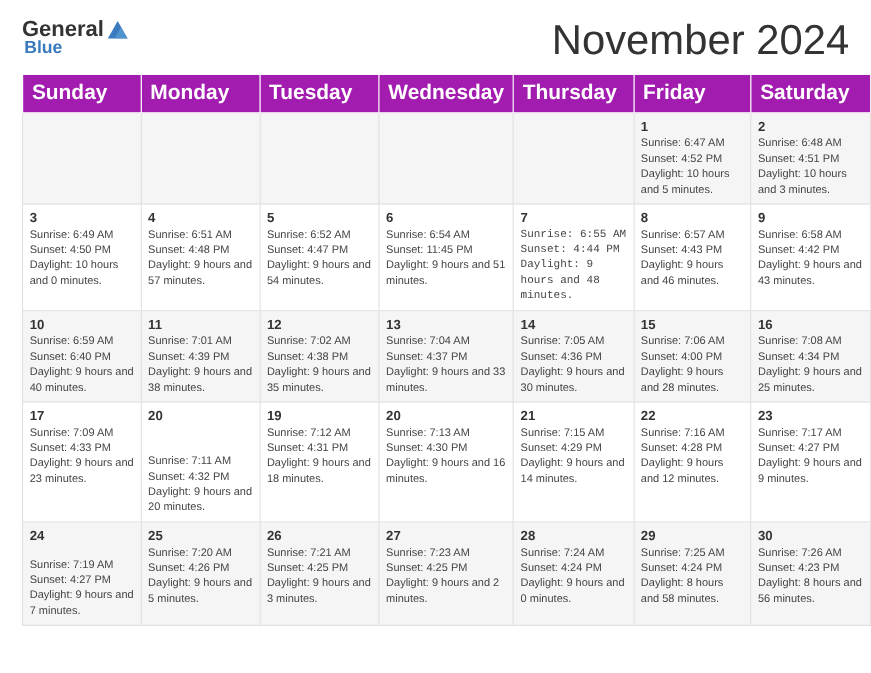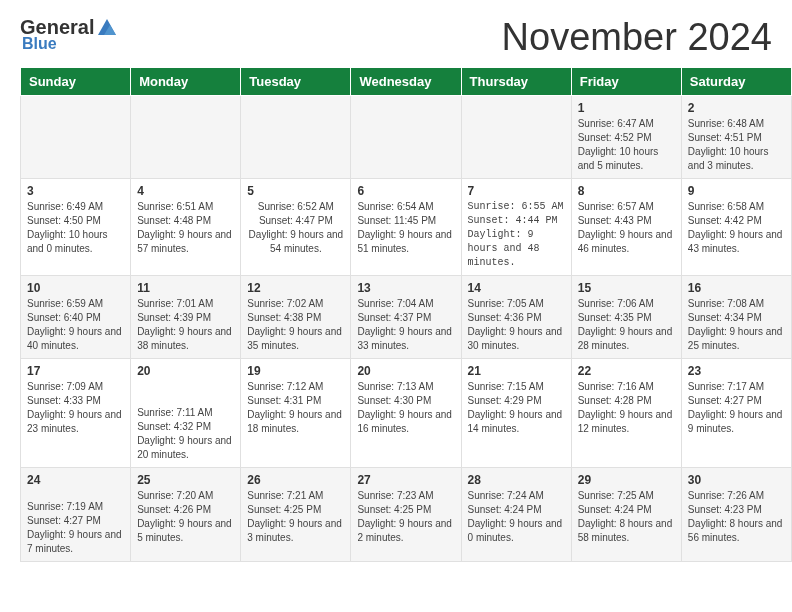--- a/index.html
+++ b/index.html
@@ -9,25 +9,25 @@
     
     .logo { display: flex; flex-direction: column; align-items: flex-start; }
     .logo-text { display: flex; align-items: center; }
     
     .title-block { text-align: right; }
     
     .calendar { width: 100%; border-collapse: collapse; margin: 0 10px; }
     .calendar-wrapper { padding: 0 10px 10px 10px; }
     
     .calendar th {
-      background-color: #15803d;
+      background-color: #a21caf;
       color: white;
       text-align: left;
       padding: 6px 8px;
-      font-size: 13px;
+      font-size: 19px;
       font-weight: bold;
       border: 1px solid #fff;
     }
     
     .calendar td {
       vertical-align: top;
       padding: 5px 6px;
       font-size: 10.5px;
       color: #333;
       border: 1px solid #e0e0e0;
@@ -108,21 +108,21 @@
 Daylight: 10 hours and 0 minutes.</div>
           </td>
           <td>
             <span class="day-num">4</span>
             <div class="day-info" style="white-space: pre-line;">Sunrise: 6:51 AM
 Sunset: 4:48 PM
 Daylight: 9 hours and 57 minutes.</div>
           </td>
           <td>
             <span class="day-num">5</span>
-            <div class="day-info" style="white-space: pre-line; text-align: center;">Sunrise: 6:52 AM
+            <div class="day-info" style="white-space: pre-line;">Sunrise: 6:52 AM
 Sunset: 4:47 PM
 Daylight: 9 hours and 54 minutes.</div>
           </td>
           <td>
             <span class="day-num">6</span>
             <div class="day-info" style="white-space: pre-line;">Sunrise: 6:54 AM
 Sunset: 11:45 PM
 Daylight: 9 hours and 51 minutes.</div>
           </td>
           <td>
@@ -171,21 +171,21 @@
           </td>
           <td>
             <span class="day-num">14</span>
             <div class="day-info" style="white-space: pre-line;">Sunrise: 7:05 AM
 Sunset: 4:36 PM
 Daylight: 9 hours and 30 minutes.</div>
           </td>
           <td>
             <span class="day-num">15</span>
             <div class="day-info" style="white-space: pre-line;">Sunrise: 7:06 AM
-Sunset: 4:35 PM
+Sunset: 4:00 PM
 Daylight: 9 hours and 28 minutes.</div>
           </td>
           <td>
             <span class="day-num">16</span>
             <div class="day-info" style="white-space: pre-line;">Sunrise: 7:08 AM
 Sunset: 4:34 PM
 Daylight: 9 hours and 25 minutes.</div>
           </td>
         </tr>
         <tr class="row-even">

